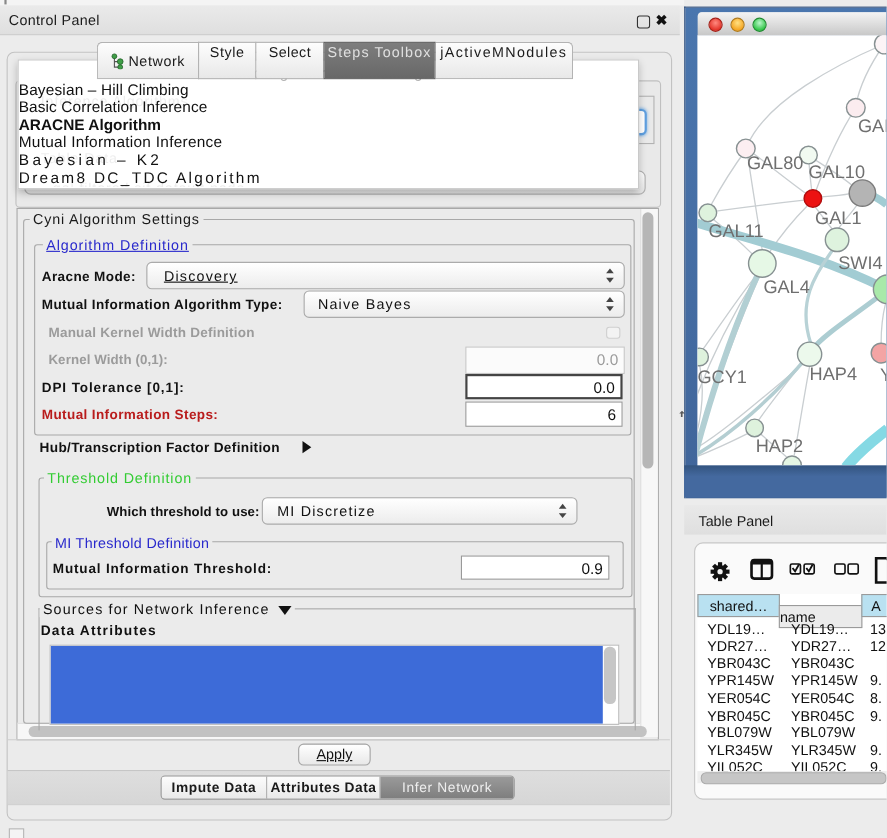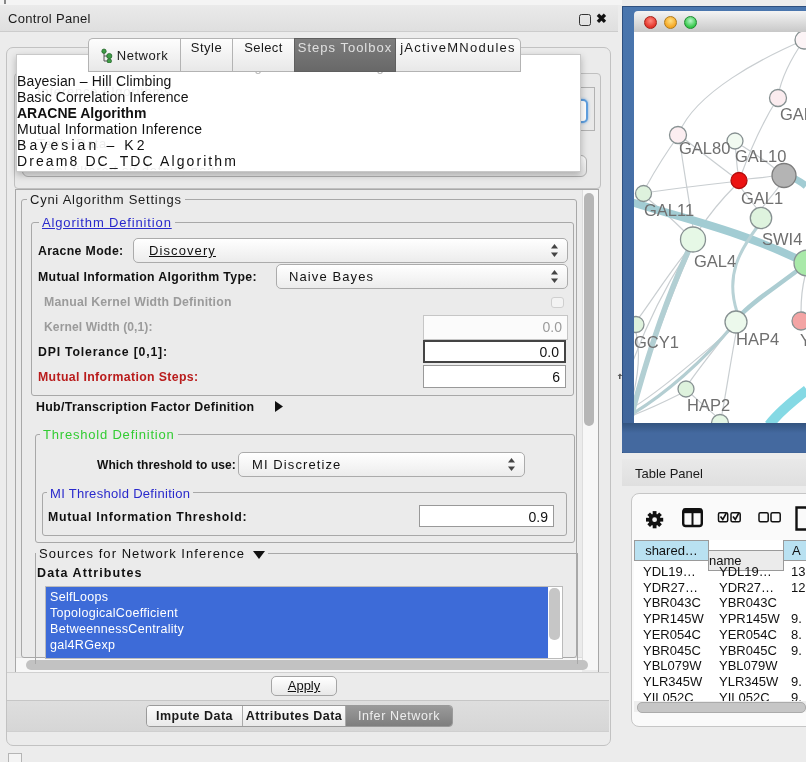--- a/index.html
+++ b/index.html
@@ -99,32 +99,31 @@
 <div class="abs" style="left:47px;top:486px;background:#ebebeb;padding:0 3px;font-size:13px;letter-spacing:0.3px;color:#2929cc;">MI Threshold Definition</div>
 <div class="abs b" style="left:48px;top:510px;font-size:12.3px;letter-spacing:0.75px;color:#111;">Mutual Information Threshold:</div>
 <div class="abs" style="left:419px;top:505px;width:135px;height:22px;border:1px solid #999;background:#ffffff;font-size:14px;color:#111;line-height:22px;text-align:right;box-sizing:border-box;"><span style="margin-right:5px;">0.9</span></div>
 
 <div class="abs" style="left:35px;top:553px;width:541px;height:110px;border:1px solid #a8a8a8;border-top:1px solid #a8a8a8;border-bottom:none;"></div>
 <div class="abs" style="left:36px;top:546px;background:#ebebeb;padding:0 3px;font-size:13px;letter-spacing:1.05px;color:#111;">Sources for Network Inference <span style="display:inline-block;width:0;height:0;border-left:6.5px solid transparent;border-right:6.5px solid transparent;border-top:8px solid #111;vertical-align:-1px;margin-left:3px;"></span></div>
 <div class="abs b" style="left:37px;top:566px;font-size:12.5px;letter-spacing:1.1px;color:#111;">Data Attributes</div>
 
 <div class="abs" style="left:45px;top:586px;width:516px;height:71px;border:1px solid #bbb;background:#fff;overflow:hidden;">
   <div style="position:absolute;left:0;top:0;width:502px;height:71px;background:#3d6bd8;"></div>
-  <div style="position:absolute;left:4px;top:2px;font-size:12.5px;color:#fff;line-height:16px;letter-spacing:0.3px;">SelfLoops<br>TopologicalCoefficient<br>BetweennessCentrality<br>gal4RGexp<br>&nbsp;</div>
   <div style="position:absolute;left:503px;top:1px;width:11px;height:52px;background:#c6c6c6;border-radius:5px;"></div>
 </div>
 
 <div class="abs" style="left:7px;top:672px;width:602px;height:1px;background:#d0d0d0;"></div>
 <div class="abs" style="left:271px;top:676px;width:64px;height:18px;border:1px solid #a5a5a5;border-radius:5px;background:linear-gradient(#ffffff,#e8e8e8);text-align:center;font-size:13px;color:#111;line-height:18px;text-decoration:underline;">Apply</div>
 
 <div class="abs" style="left:7px;top:700px;width:602px;height:30px;background:linear-gradient(#dedede,#d6d6d6);border-top:1px solid #c6c6c6;border-bottom:1px solid #cfcfcf;"></div>
 <div class="abs" style="left:146px;top:705px;height:20px;display:flex;font-size:12.5px;color:#1a1a1a;border:1px solid #9a9a9a;border-radius:4px;overflow:hidden;">
   <div class="b" style="width:95px;background:linear-gradient(#fcfcfc,#e9e9e9);text-align:center;line-height:20px;border-right:1px solid #aaa;letter-spacing:0.5px;">Impute Data</div>
   <div class="b" style="width:102px;background:linear-gradient(#fcfcfc,#e9e9e9);text-align:center;line-height:20px;border-right:1px solid #aaa;letter-spacing:0.45px;">Attributes Data</div>
-  <div style="width:106px;background:linear-gradient(#9a9a9a,#7e7e7e);text-align:center;line-height:20px;color:#eeeeee;letter-spacing:0.6px;">Infer Network</div>
+  <div style="width:121px;background:linear-gradient(#9a9a9a,#7e7e7e);text-align:center;line-height:20px;color:#eeeeee;letter-spacing:0.6px;">Infer Network</div>
 </div>
 
 <div class="abs" style="left:16px;top:54px;width:563px;height:116px;background:#ffffff;border:1px solid #c9c9c9;box-shadow:0 3px 7px rgba(0,0,0,0.25);z-index:50;"></div>
 <div class="abs" style="left:16px;top:59px;width:563px;text-align:center;font-size:13px;color:#b2b2b2;z-index:51;">Select algorithm to view settings</div>
 <div class="abs" style="left:16px;top:54px;width:563px;height:116px;overflow:hidden;z-index:52;">
 <div class="abs" style="left:21px;top:30px;font-size:13px;letter-spacing:0.8px;color:rgba(60,60,60,0.09);">Inference Algorithms</div>
 <div class="abs" style="left:21px;top:82px;font-size:13px;letter-spacing:0.8px;color:rgba(60,60,60,0.09);">Table Data</div>
 <div class="abs" style="left:32px;top:109px;font-size:13px;letter-spacing:0.8px;color:rgba(60,60,60,0.10);">gal filtered.sif default node</div>
 </div>
 <div class="abs" style="left:17px;top:74px;font-size:14px;color:#111;line-height:15.9px;z-index:51;"><span style="letter-spacing:0.15px;">Bayesian – Hill Climbing</span><br><span style="letter-spacing:0.1px;">Basic Correlation Inference</span><br><span class="b">ARACNE Algorithm</span><br><span style="letter-spacing:0.25px;">Mutual Information Inference</span><br><span style="letter-spacing:3.1px;">Bayesian – K2</span><br><span style="letter-spacing:2.1px;">Dream8 DC_TDC Algorithm</span></div>

